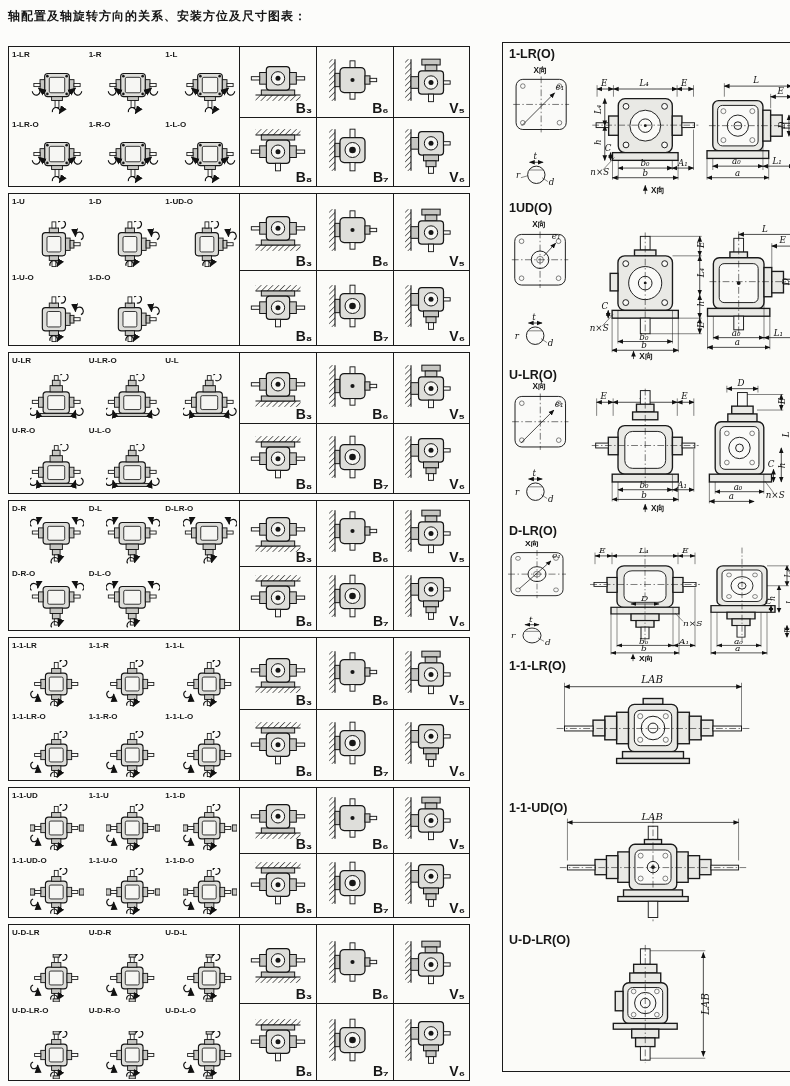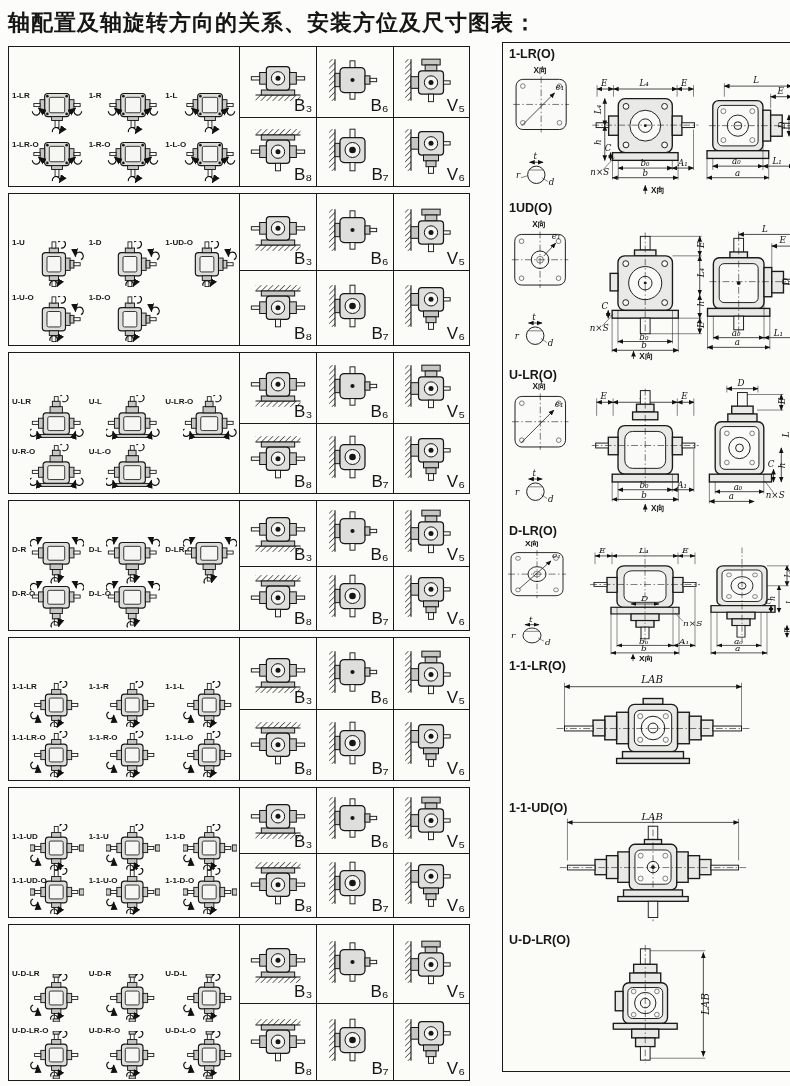--- a/index.html
+++ b/index.html
@@ -1,35 +1,35 @@
 <!DOCTYPE html>
 <html><head>
 <meta charset="utf-8">
 <style>
   html,body{margin:0;padding:0;background:#ffffff;}
   #page{position:relative;width:790px;height:1086px;background:#fcfcfa;font-family:"Liberation Sans",sans-serif;color:#161616;overflow:hidden;}
-  #title{position:absolute;left:8px;top:8px;font-size:22px;font-weight:bold;letter-spacing:1px;}
+  #title{position:absolute;left:8px;top:8px;font-size:12px;font-weight:bold;letter-spacing:1px;}
   
   #left-col{position:absolute;left:8px;top:46px;width:462px;display:flex;flex-direction:column;gap:6px;}
   .row-box{display:flex;border:1.8px solid #1a1a1a;background:#fbfbf8;box-sizing:border-box;}
   .row-box:nth-of-type(1){height:141px}.row-box:nth-of-type(2){height:153px}
   .row-box:nth-of-type(3){height:142px}.row-box:nth-of-type(4){height:131px}
   .row-box:nth-of-type(5){height:144px}.row-box:nth-of-type(6){height:131px}
   .row-box:nth-of-type(7){height:157px}
-  .cfg-area{width:230px;display:grid;grid-template-columns:1fr 1fr 1fr;grid-template-rows:1fr 1fr;margin-top:41px;}
+  .cfg-area{width:230px;display:grid;grid-template-columns:1fr 1fr 1fr;grid-template-rows:1fr 1fr;}
   .cfg-cell{position:relative;}
   .cfg-label{position:absolute;left:3px;top:3px;font-size:8px;font-weight:bold;white-space:nowrap;}
   .cfg-glyph{position:absolute;right:2px;bottom:1px;width:54px;height:48px;}
   .mnt-area{flex:1;display:grid;grid-template-columns:1fr 1fr 1fr;grid-template-rows:1fr 1fr;border-left:1.4px solid #1a1a1a;}
   .mnt-cell{position:relative;border-left:1.2px solid #1a1a1a;}
   .mnt-cell:nth-child(1){border-left:none}
   .mnt-cell:nth-child(4){border-left:none}
   .mnt-cell:nth-child(n+4){border-top:1.2px solid #1a1a1a;}
   .mnt-cell svg{position:absolute;left:50%;top:50%;width:62px;height:50px;transform:translate(-50%,-54%);}
-  .mnt-label{position:absolute;right:4px;bottom:1px;font-size:17px;font-weight:400;}
+  .mnt-label{position:absolute;right:4px;bottom:1px;font-size:14px;font-weight:700;}
   
   #dim-panel{position:absolute;left:502px;top:42px;width:307px;height:1030px;border:1.6px solid #1a1a1a;background:#fbfbf8;box-sizing:border-box;}
   .sec{position:absolute;left:0;width:100%;}
   .sec-h{position:absolute;left:6px;top:0;font-size:12.5px;font-weight:bold;white-space:nowrap;}
   .sec svg{position:absolute;left:2px;}
   
   .gbody{fill:#dededa;stroke:#161616;stroke-width:1.5}
   .ginner{fill:#f6f6f3;stroke:#161616;stroke-width:1.1}
   .ginner2{fill:#f6f6f3;stroke:#161616;stroke-width:1.2}
   .gfl{fill:#c6c6c2;stroke:#161616;stroke-width:1.2}
@@ -371,27 +371,27 @@
       </div>
       <div class="row-box">
         <div class="cfg-area">
           <div class="cfg-cell">
             <span class="cfg-label">U-LR</span>
             <svg class="cfg-glyph" viewBox="0 0 70 62">
               <use href="#gb-up"></use>
             </svg>
           </div>
           <div class="cfg-cell">
+            <span class="cfg-label">U-LR-O</span>
+            <svg class="cfg-glyph" viewBox="0 0 70 62">
+              <use href="#gb-up"></use>
+            </svg>
+          </div>
+          <div class="cfg-cell">
             <span class="cfg-label">U-L</span>
-            <svg class="cfg-glyph" viewBox="0 0 70 62">
-              <use href="#gb-up"></use>
-            </svg>
-          </div>
-          <div class="cfg-cell">
-            <span class="cfg-label">U-LR-O</span>
             <svg class="cfg-glyph" viewBox="0 0 70 62">
               <use href="#gb-up"></use>
             </svg>
           </div>
           <div class="cfg-cell">
             <span class="cfg-label">U-R-O</span>
             <svg class="cfg-glyph" viewBox="0 0 70 62">
               <use href="#gb-up"></use>
             </svg>
           </div>

